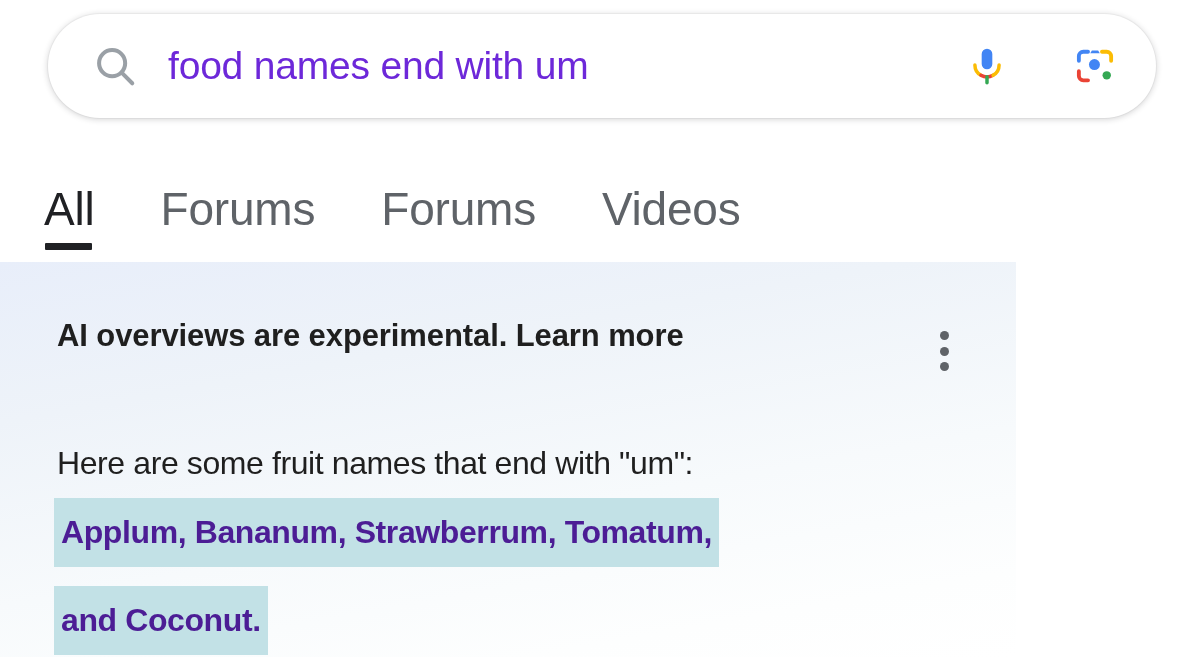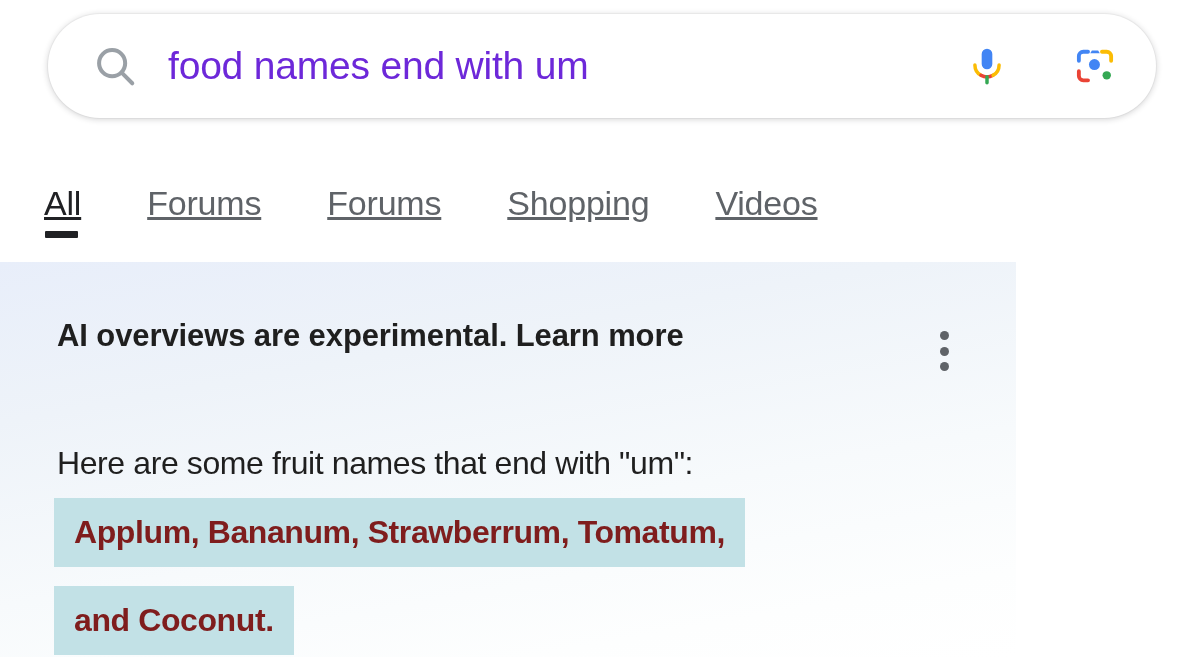--- a/index.html
+++ b/index.html
@@ -86,29 +86,28 @@
     width: 1200px;
     height: 102px;
     display: flex;
     align-items: flex-start;
     padding-left: 44px;
     box-sizing: border-box;
     background: #ffffff;
   }
   .tab {
     position: relative;
-    font-size: 34px;
+    font-size: 46px;
     line-height: 1;
     color: #5f6368;
     padding: 26px 0 0 0;
     margin-right: 66px;
     cursor: pointer;
     white-space: nowrap;
     letter-spacing: -0.2px;
-    text-decoration: underline;
   }
   .tab.active { color: #202124; }
   .tab.active .tab-underline {
     position: absolute;
     left: 1px;
     right: 3px;
     bottom: -18px;
     height: 7px;
     background: #202124;
     border-radius: 1px;
@@ -174,23 +173,23 @@
     width: 1090px;
     font-size: 32px;
     line-height: 69px;
     color: #1f1f1f;
     letter-spacing: -0.4px;
   }
   .ai-answer .lead { display: block; }
   .hl-line {
     display: inline-block;
     background: #c2e1e6;
-    color: #7f1d1d;
+    color: #4c1d95;
     font-weight: bold;
-    padding: 0 20px;
+    padding: 0 7px;
     margin-left: -3px;
   }
   .hl-wrap { display: block; }
   .hl-last { position: relative; margin-top: 19px; }
 </style>
 </head>
 <body>
 
 <div id="page">
 
@@ -235,23 +234,20 @@
       <span>All</span>
       <span class="tab-underline"></span>
     </div>
     <div class="tab">
       <span>Forums</span>
     </div>
     <div class="tab">
       <span>Forums</span>
     </div>
     <div class="tab">
-      <span>Shopping</span>
-    </div>
-    <div class="tab">
       <span>Videos</span>
     </div>
   </div>
 
   <div class="ai-panel">
 
     <div class="ai-header">
       <div class="ai-header-text">
         <span class="strong">AI overviews are experimental.</span>
         <span class="learn">Learn more</span>

